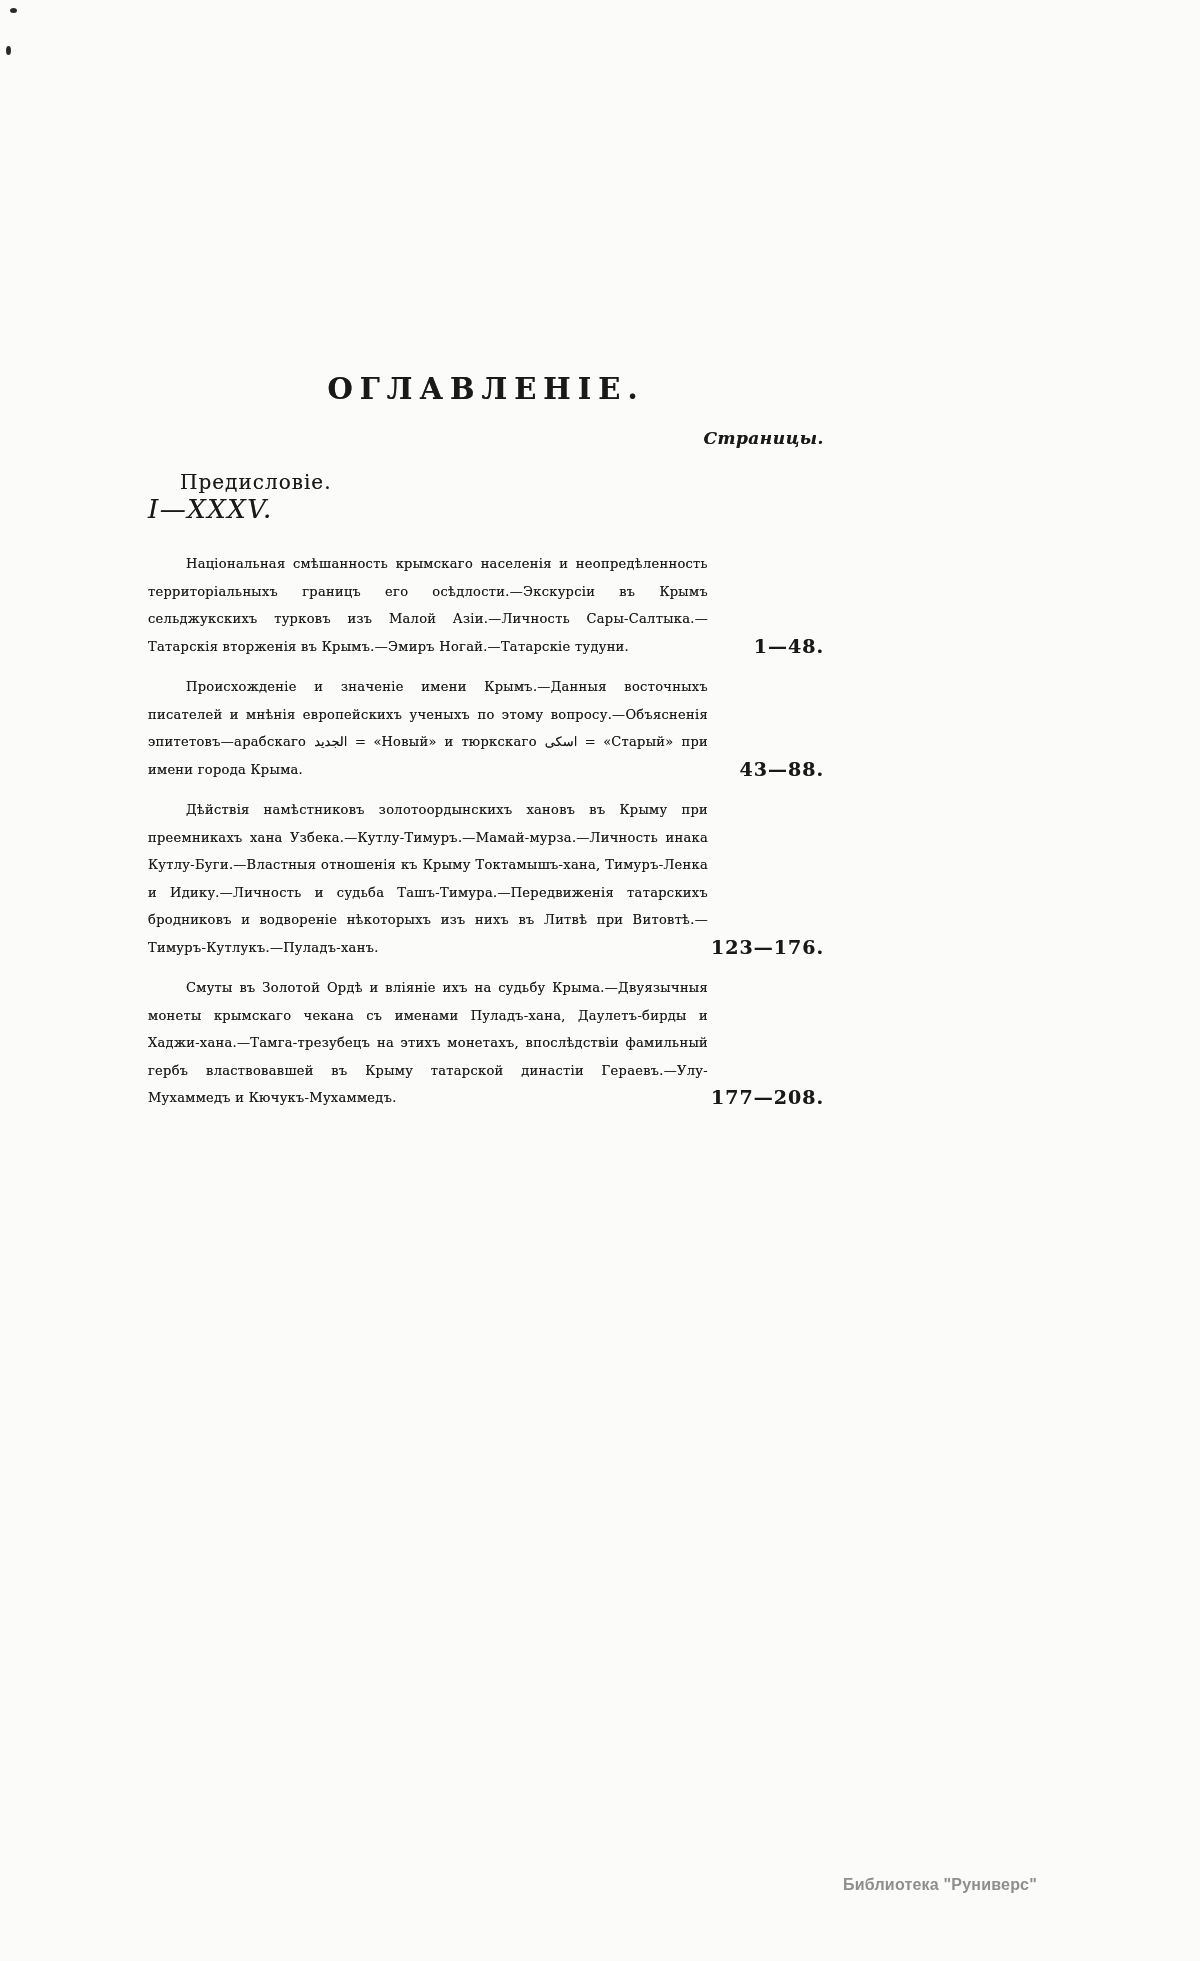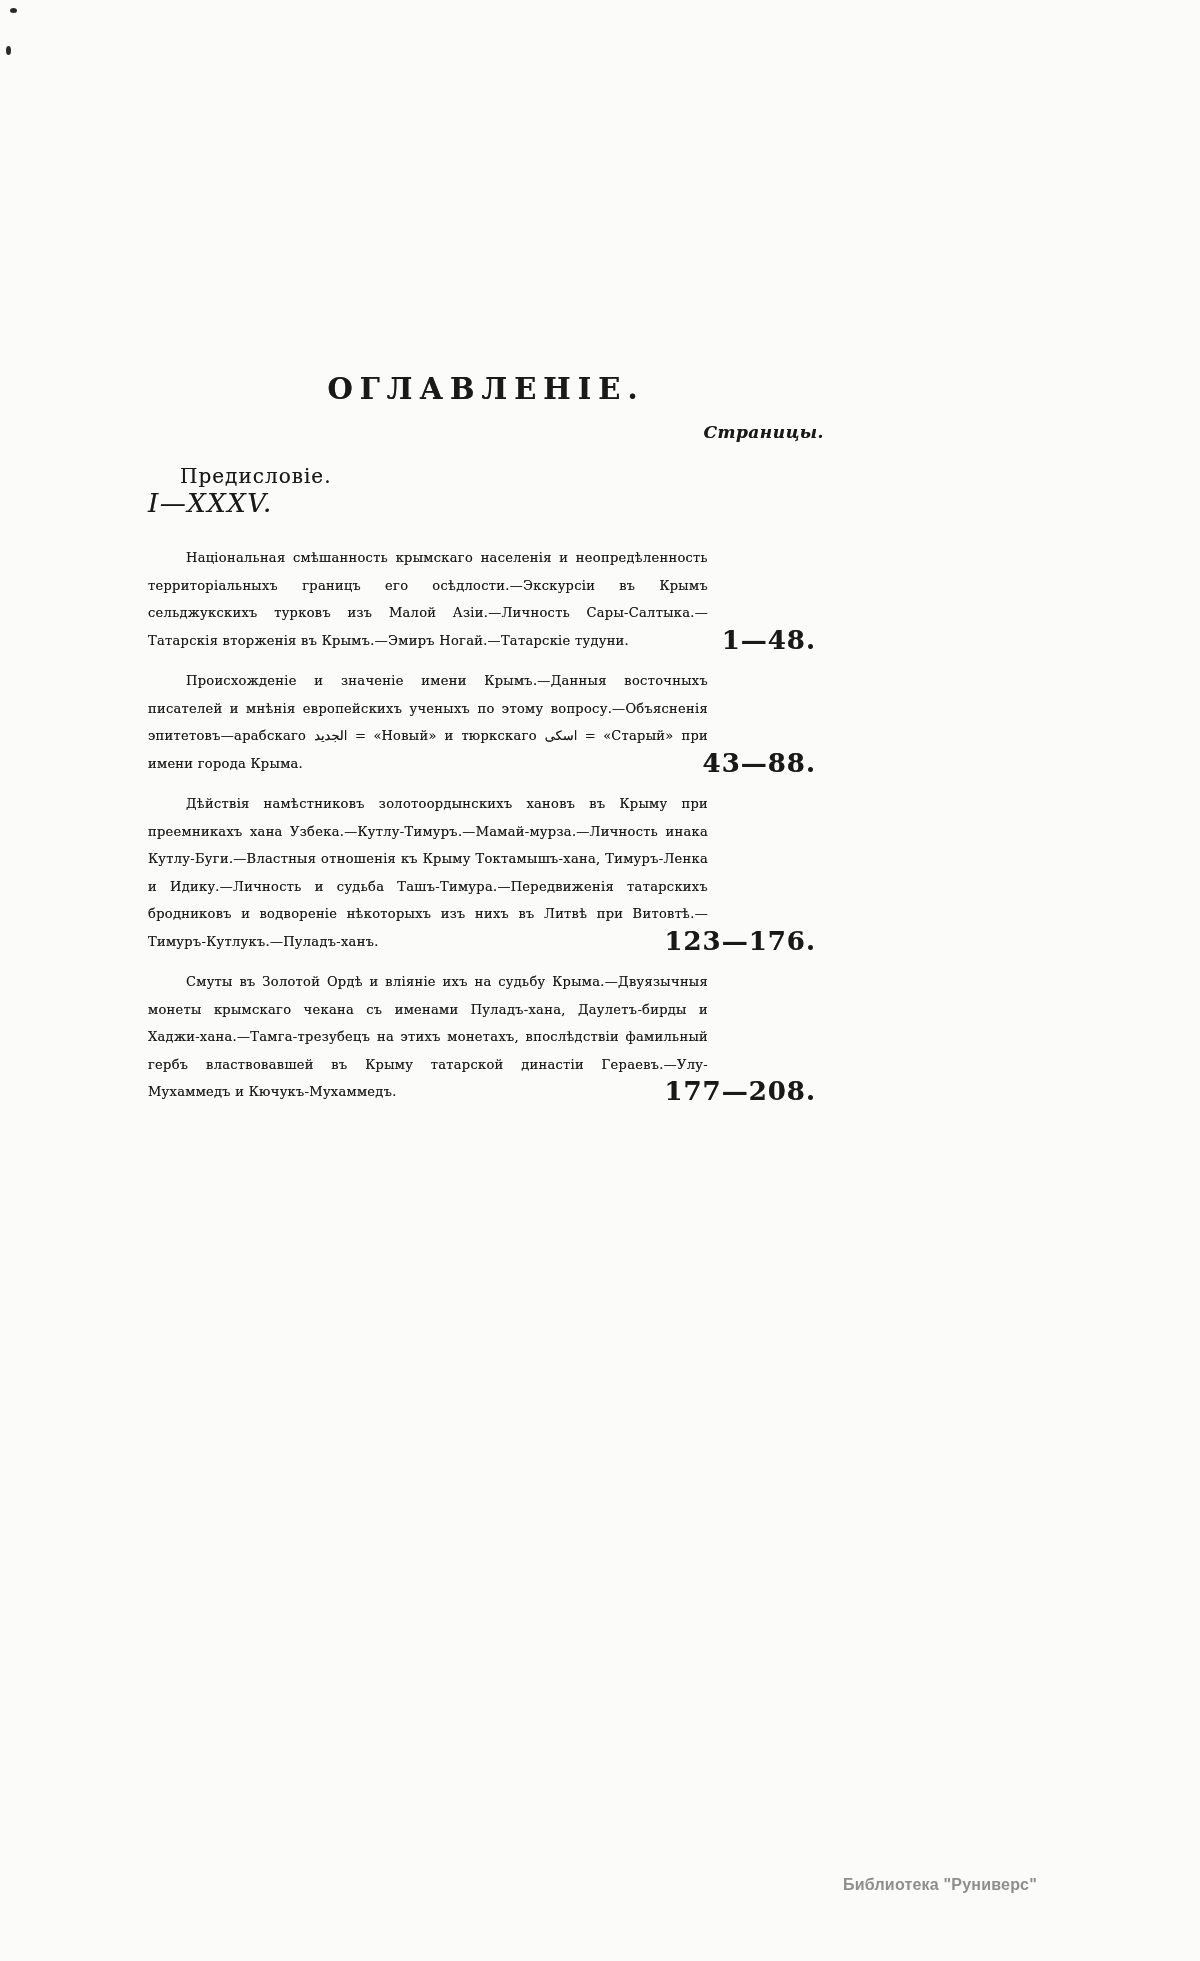--- a/index.html
+++ b/index.html
@@ -30,21 +30,21 @@
   }
   .title {
     margin: 0;
     text-align: center;
     font-size: 29px;
     font-weight: 700;
     letter-spacing: 7px;
     white-space: nowrap;
   }
   .pages-header {
-    margin-top: 16px;
+    margin-top: 22px;
     text-align: right;
     font-style: italic;
     font-weight: 700;
     font-size: 17px;
     letter-spacing: 0.5px;
   }
   .preface-row {
     margin-top: 22px;
     display: flex;
     justify-content: space-between;
@@ -81,23 +81,23 @@
   .entry-text {
     width: 560px;
     font-size: 13px;
     line-height: 27.5px;
     text-align: justify;
     text-indent: 38px;
     letter-spacing: 0.3px;
   }
   .entry-pages {
     position: absolute;
-    right: 8px;
+    right: 0;
     bottom: 0;
-    font-size: 26px;
+    font-size: 19px;
     line-height: 27.5px;
     letter-spacing: 1px;
     font-weight: 700;
   }
   .watermark {
     position: absolute;
     top: 1876px;
     right: 163px;
     font-family: "Liberation Sans", "DejaVu Sans", sans-serif;
     font-weight: 700;

